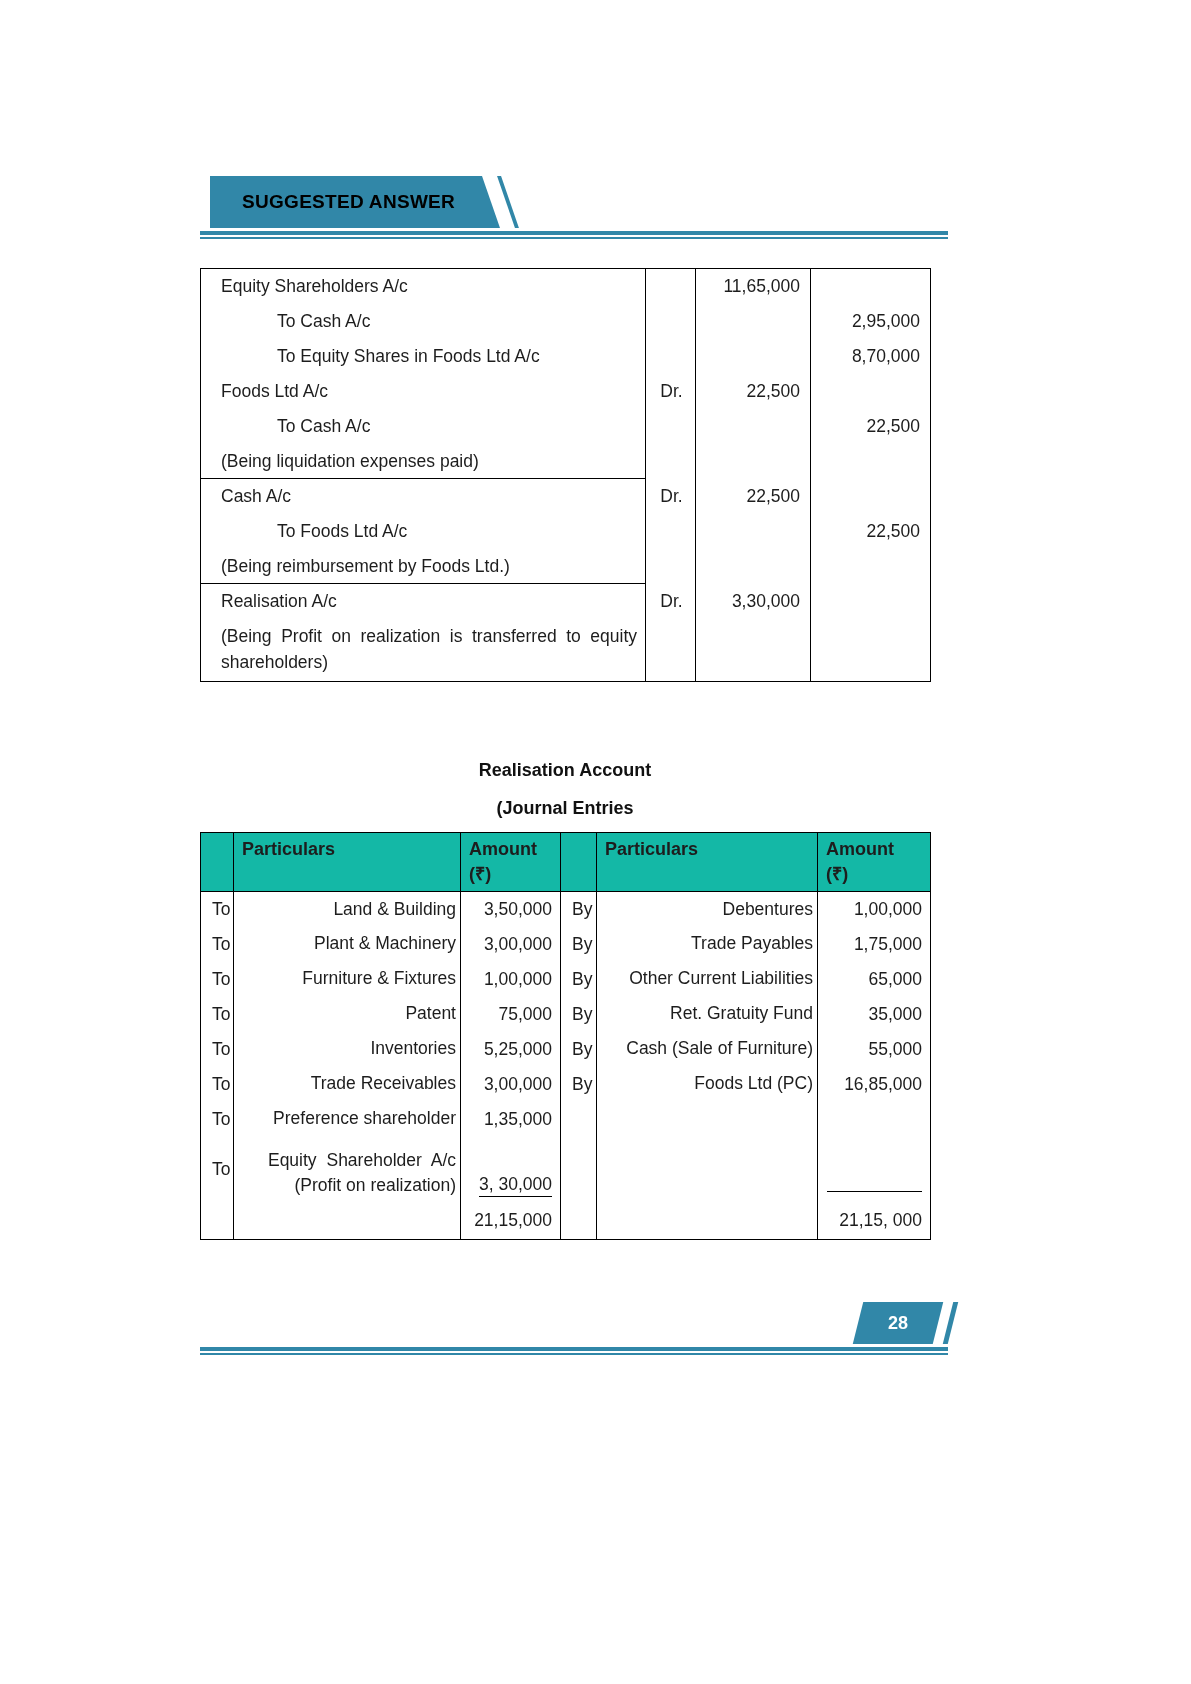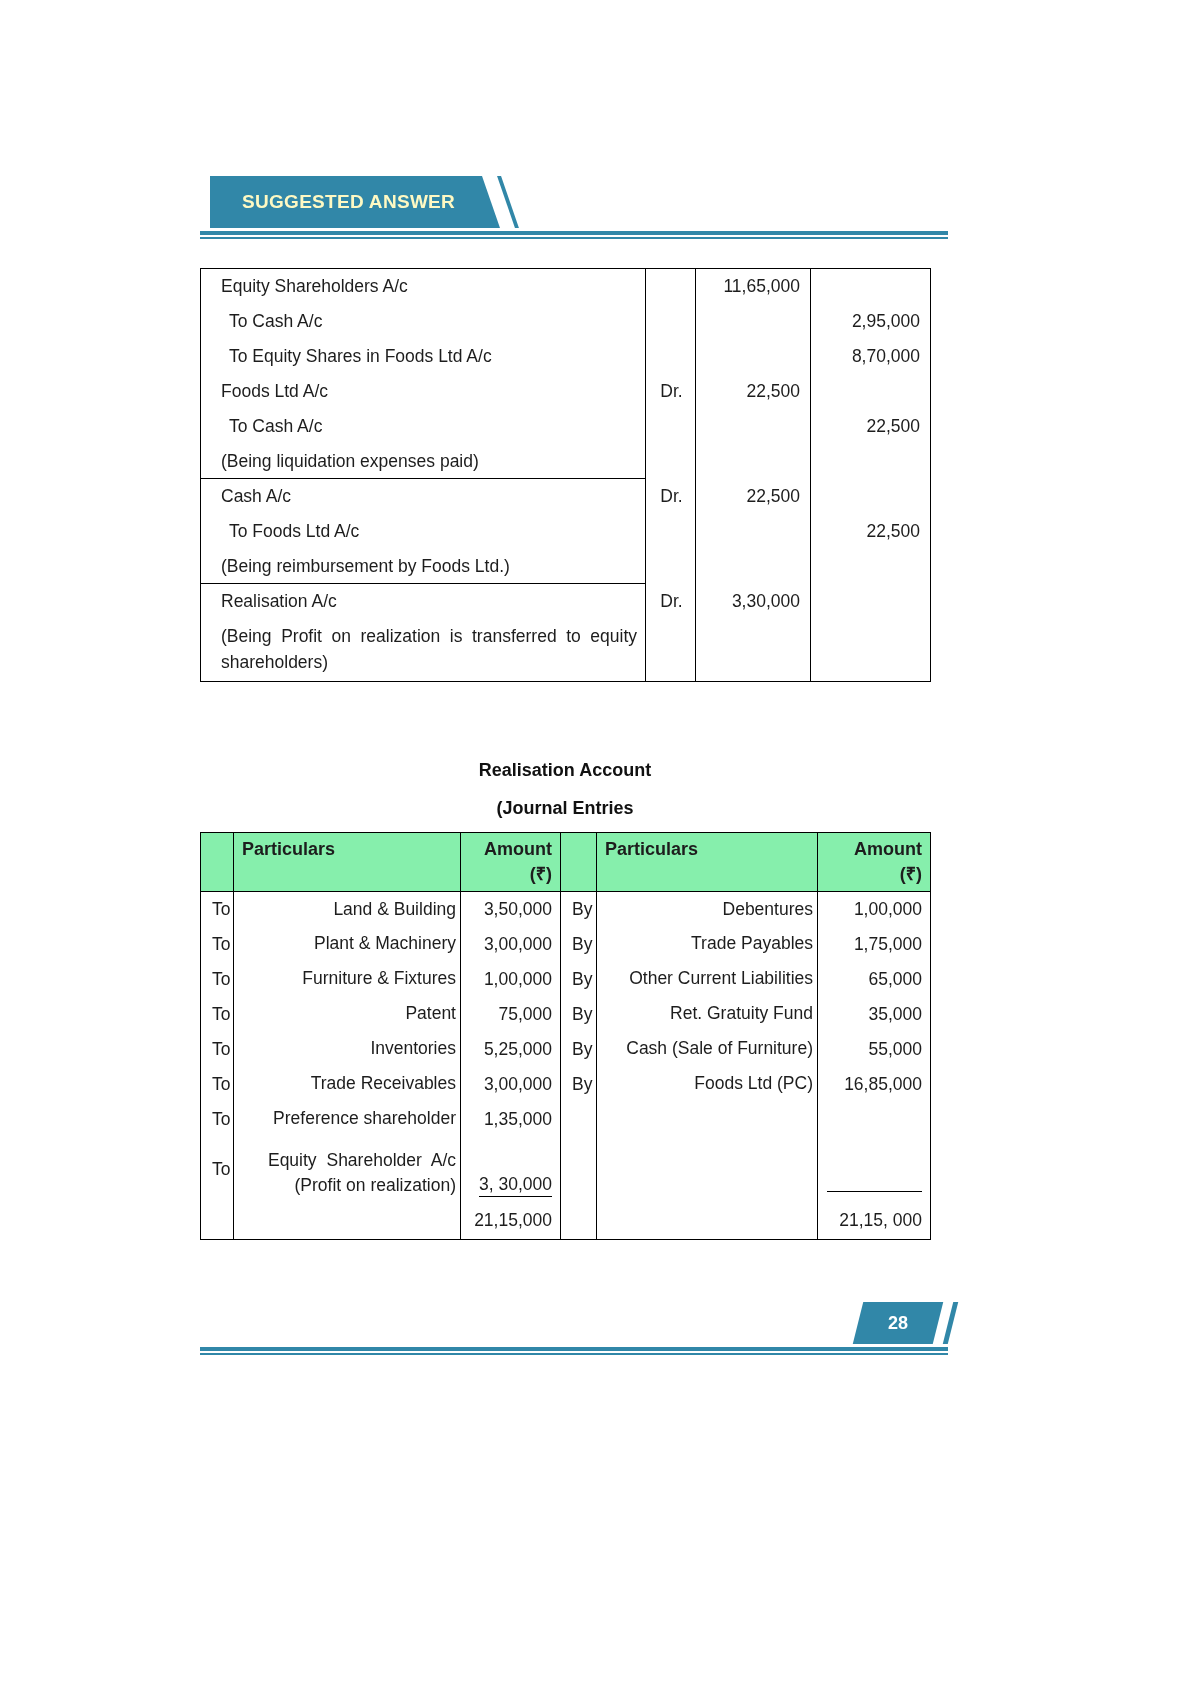--- a/index.html
+++ b/index.html
@@ -17,21 +17,21 @@
     overflow:hidden;
   }
   
   .banner{
     position:absolute;left:210px;top:176px;width:290px;height:52px;
     background:var(--teal);
     clip-path:polygon(0 0, calc(100% - 18px) 0, 100% 100%, 0 100%);
     display:flex;align-items:center;
     padding-left:32px;box-sizing:border-box;
   }
-  .banner-text{color:#fef9c3;font-weight:bold;font-size:19px;letter-spacing:.3px;}
+  .banner-text{color:#000000;font-weight:bold;font-size:19px;letter-spacing:.3px;}
   .banner-sliver{
     position:absolute;left:506px;top:176px;width:4px;height:52px;
     background:var(--teal);transform:skewX(19deg);
   }
   .doc-title{
     position:absolute;left:516px;top:200px;width:440px;
     color:var(--teal-text);font-weight:bold;font-size:20.5px;line-height:28px;
     white-space:nowrap;
   }
   
@@ -45,21 +45,21 @@
   .journal{
     position:absolute;left:200px;top:268px;width:730px;
     table-layout:fixed;border:1.5px solid #000;
   }
   .journal td{
     font-size:17.5px;line-height:1.5;vertical-align:middle;
     padding:2px 8px;box-sizing:border-box;
   }
   .journal tr{height:35px;}
   .journal td.c-part{padding-left:20px;text-align:left;}
-  .journal td.c-part.to{padding-left:28px;}
+  .journal td.c-part.to{padding-left:76px;}
   .journal td.c-part.sep{border-bottom:1px solid #000;}
   .journal td.c-part.just{text-align:justify;padding-top:4px;padding-bottom:6px;margin-left:8px;}
   .journal td.c-dr,.journal td.c-debit,.journal td.c-credit{border-left:1px solid #000;}
   .journal td.c-dr{text-align:center;padding-right:6px;}
   .journal td.c-debit,.journal td.c-credit{text-align:right;padding-right:10px;}
   
   .sec-title{
     position:absolute;left:200px;width:730px;text-align:center;
     font-weight:bold;font-size:18px;color:#111;
   }
@@ -68,25 +68,25 @@
   
   .ledger{
     position:absolute;left:200px;top:832px;width:730px;
     table-layout:fixed;border:1.5px solid #000;
   }
   .ledger th,.ledger td{
     border-left:1px solid #000;box-sizing:border-box;
     font-size:17.5px;
   }
   .ledger thead th{
-    background:#86efac;border-bottom:1.5px solid #000;
+    background:#14b8a6;border-bottom:1.5px solid #000;
     font-weight:bold;font-size:18px;padding:4px 8px;line-height:25px;
     vertical-align:top;text-align:left;
   }
-  .ledger thead th.h-amt{text-align:right;}
+  .ledger thead th.h-amt{text-align:left;}
   .ledger tbody tr{height:35px;}
   .ledger td.c-side{text-align:center;padding:2px 11px;}
   .ledger td.c-part{text-align:right;padding:2px 4px 2px 6px;line-height:1.45;}
   .ledger td.c-amt{text-align:right;padding:2px 8px 2px 2px;}
   .ledger tr.tall{height:66px;}
   .ledger tr.tall td.c-amt{vertical-align:bottom;padding-bottom:6px;}
   .ledger tr.tall td.c-part{vertical-align:bottom;padding-bottom:4px;}
   .spread{word-spacing:5px;}
   .u{border-bottom:1.3px solid #000;padding-bottom:1px;display:inline-block;}
   .amt-rule{display:inline-block;width:95px;border-bottom:1.3px solid #000;height:3px;}

